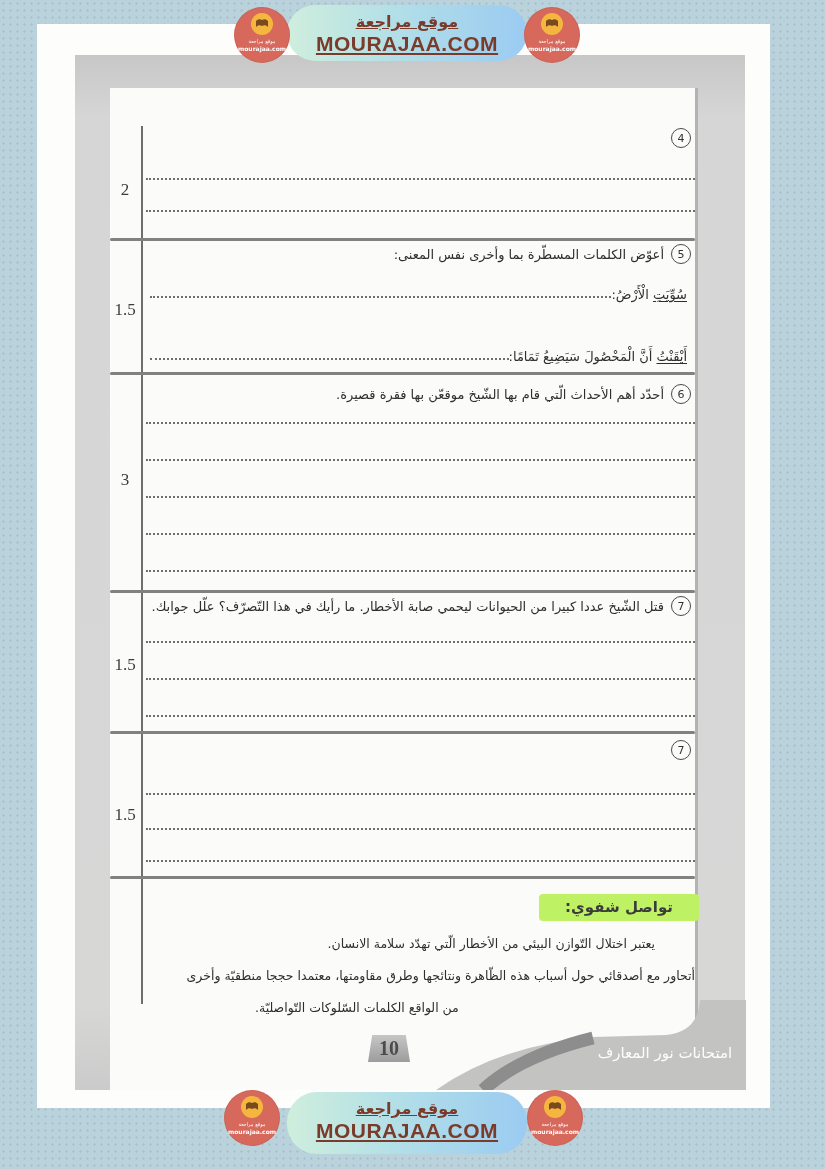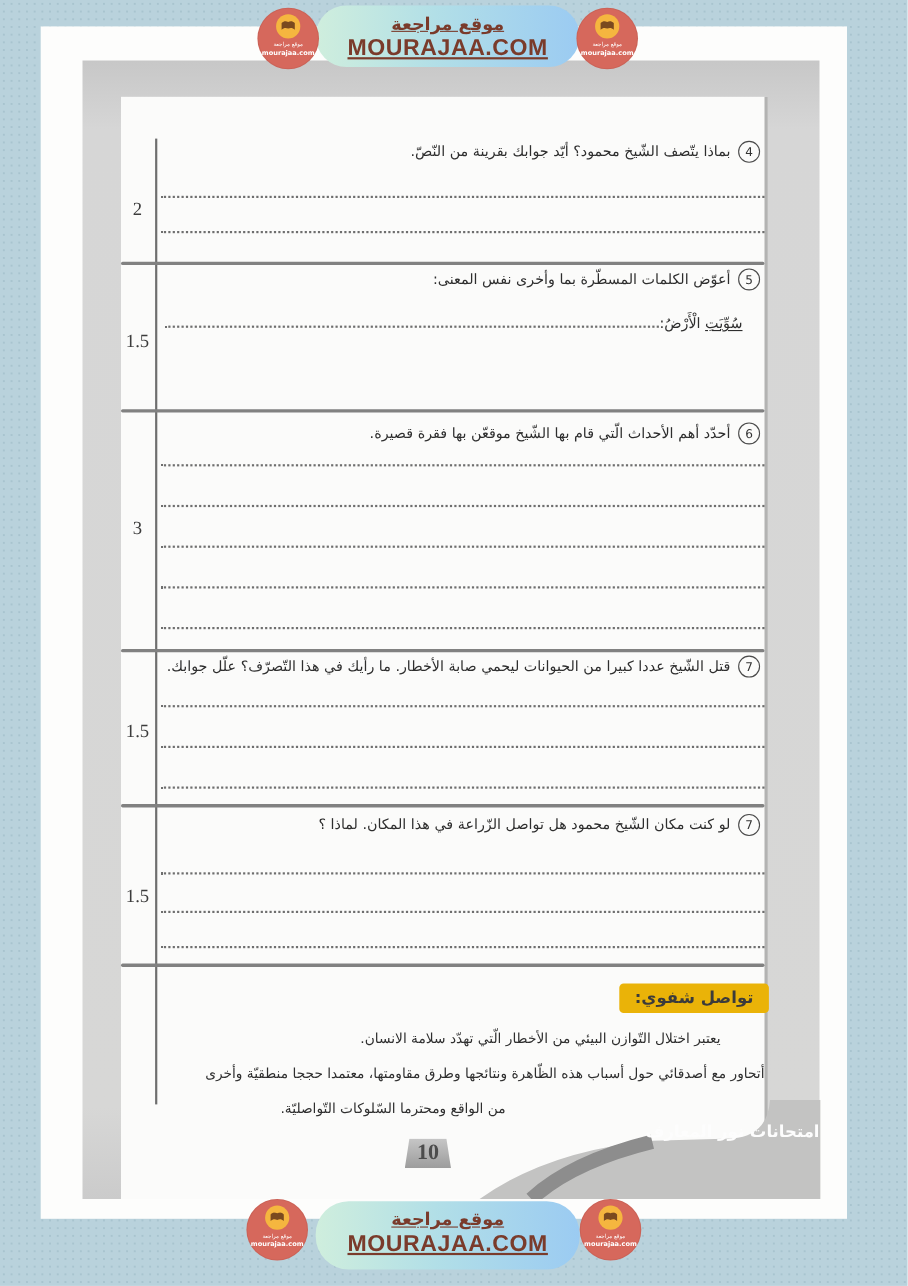--- a/index.html
+++ b/index.html
@@ -20,37 +20,37 @@
   .divider{position:absolute;left:0;width:585px;height:3px;background:#818181;border-radius:2px;}
   .mark{position:absolute;left:0;width:30px;text-align:center;
     font-family:"Liberation Serif",serif;font-size:17px;color:#3c3c3c;}
   
   .q{position:absolute;right:4px;display:flex;direction:rtl;align-items:center;gap:7px;white-space:nowrap;}
   .qnum{display:inline-flex;align-items:center;justify-content:center;flex:0 0 auto;
     width:18px;height:18px;border:1.4px solid #4a4a4a;border-radius:50%;
     font-size:11px;color:#333;background:#fbfbfa;}
   .qtext{font-size:13px;color:#2e2e2e;}
   .ansline{position:absolute;left:36px;width:549px;height:0;border-bottom:2px dotted #565656;opacity:.85;}
-  .itemrow{position:absolute;left:36px;right:20px;display:flex;direction:rtl;align-items:flex-end;height:22px;}
+  .itemrow{position:absolute;left:36px;right:8px;display:flex;direction:rtl;align-items:flex-end;height:22px;}
   .itemlabel{font-size:13px;color:#2e2e2e;white-space:nowrap;direction:rtl;}
   .itemlabel .u{text-decoration:underline;text-underline-offset:2px;}
   .dotfill{flex:1;border-bottom:2px dotted #565656;opacity:.85;margin-bottom:4px;margin-left:4px;min-width:30px;}
   
-  .oral-title{position:absolute;right:-4px;top:806px;background:#eab308;color:#3b3b3b;
-    padding:4px 14px 5px;border-radius:4px;font-size:15px;font-weight:bold;direction:rtl;}
+  .oral-title{position:absolute;right:-4px;top:806px;background:#bef264;color:#3b3b3b;
+    padding:4px 26px 5px;border-radius:4px;font-size:15px;font-weight:bold;direction:rtl;}
   .oral-line{position:absolute;font-size:12.5px;color:#2e2e2e;white-space:nowrap;direction:rtl;}
   
   .page-tab{position:absolute;left:368px;top:1035px;width:42px;height:27px;
     background:linear-gradient(180deg,#c6c6c6,#9c9c9c);
     clip-path:polygon(10% 0,90% 0,100% 100%,0 100%);
     display:flex;align-items:center;justify-content:center;
     font-family:"Liberation Serif",serif;font-weight:bold;font-size:20px;color:#4c4c4c;}
   .swoosh{position:absolute;left:428px;top:988px;width:318px;height:102px;}
-  .banner-text{position:absolute;left:585px;top:1020px;width:160px;text-align:right;
-    direction:rtl;font-size:15px;font-weight:bold;color:#fdfdfd;letter-spacing:.5px;}
+  .banner-text{position:absolute;left:585px;top:1044px;width:160px;text-align:center;
+    direction:rtl;font-size:15px;font-weight:normal;color:#fdfdfd;letter-spacing:.5px;}
   
   .pill{position:absolute;left:287px;width:240px;border-radius:30px;text-align:center;
     background:linear-gradient(90deg,#cfeedd,#b2dfe7 45%,#9bcbf2);}
   .pill .ar{display:block;font-size:16px;font-weight:bold;color:#7a3b2b;
     text-decoration:underline;direction:rtl;margin-top:7px;}
   .pill .en{display:block;font-family:"Liberation Sans",sans-serif;font-size:21px;font-weight:bold;
     color:#7a3b2b;text-decoration:underline;letter-spacing:.5px;margin-top:1px;}
   .logo{position:absolute;width:56px;height:56px;border-radius:50%;background:#d6685c;
     box-shadow:0 0 0 1px rgba(0,0,0,.05) inset;}
   .logo .sun{position:absolute;left:50%;top:6px;transform:translateX(-50%);
@@ -75,31 +75,34 @@
   <div class="divider" style="top:788px"></div>
 
   <div class="mark" style="top:92px">2</div>
   <div class="mark" style="top:212px">1.5</div>
   <div class="mark" style="top:382px">3</div>
   <div class="mark" style="top:567px">1.5</div>
   <div class="mark" style="top:717px">1.5</div>
 
   <div class="q" style="top:40px">
     <span class="qnum">4</span>
-    <span class="qtext">بماذا يتّصف الشّيخ محمود؟ أيّد جوابك بقرينة من النّصّ.</span>
   </div>
   <div class="ansline" style="top:90px"></div>
   <div class="ansline" style="top:122px"></div>
 
   <div class="q" style="top:156px">
     <span class="qnum">5</span>
     <span class="qtext">أعوّض الكلمات المسطّرة بما وأخرى نفس المعنى:</span>
   </div>
   <div class="itemrow" style="top:192px">
     <span class="itemlabel"><span class="u">سُوِّيَتِ</span> <span>الْأَرْضُ: </span></span>
+    <span class="dotfill"></span>
+  </div>
+  <div class="itemrow" style="top:254px">
+    <span class="itemlabel"><span class="u">أَيْقَنْتُ</span> <span>أَنَّ الْمَحْصُولَ سَيَضِيعُ تَمَامًا: </span></span>
     <span class="dotfill"></span>
   </div>
 
   <div class="q" style="top:296px">
     <span class="qnum">6</span>
     <span class="qtext">أحدّد أهم الأحداث الّتي قام بها الشّيخ موقعّن بها فقرة قصيرة.</span>
   </div>
   <div class="ansline" style="top:334px"></div>
   <div class="ansline" style="top:371px"></div>
   <div class="ansline" style="top:408px"></div>
@@ -109,30 +112,29 @@
   <div class="q" style="top:508px">
     <span class="qnum">7</span>
     <span class="qtext">قتل الشّيخ عددا كبيرا من الحيوانات ليحمي صابة الأخطار. ما رأيك في هذا التّصرّف؟ علّل جوابك.</span>
   </div>
   <div class="ansline" style="top:553px"></div>
   <div class="ansline" style="top:590px"></div>
   <div class="ansline" style="top:627px"></div>
 
   <div class="q" style="top:652px">
     <span class="qnum">7</span>
-    <span class="qtext">لو كنت مكان الشّيخ محمود هل تواصل الزّراعة في هذا المكان. لماذا ؟</span>
   </div>
   <div class="ansline" style="top:705px"></div>
   <div class="ansline" style="top:740px"></div>
   <div class="ansline" style="top:772px"></div>
 
   <div class="oral-title">تواصل شفوي:</div>
   <div class="oral-line" style="top:880px;right:0">أتحاور مع أصدقائي حول أسباب هذه الظّاهرة ونتائجها وطرق مقاومتها، معتمدا حججا منطقيّة وأخرى</div>
   <div class="oral-line" style="top:848px;right:40px">يعتبر اختلال التّوازن البيئي من الأخطار الّتي تهدّد سلامة الانسان.</div>
-  <div class="oral-line" style="top:912px;left:145px">من الواقع ومحترما السّلوكات التّواصليّة.</div>
+  <div class="oral-line" style="top:912px;left:145px">من الواقع الكلمات السّلوكات التّواصليّة.</div>
 </div>
 
 <svg class="swoosh" viewBox="0 0 318 102">
   <path d="M318,12 L272,12 Q270,44 238,47 L165,49 Q70,58 8,102 L318,102 Z" fill="#c3c3c2"></path>
   <path d="M55,102 Q92,68 165,50" fill="none" stroke="#8d8d8d" stroke-width="13"></path>
 </svg>
 <div class="banner-text">امتحانات نور المعارف</div>
 <div class="page-tab">10</div>
 
 <div class="pill" style="top:5px;height:56px">

